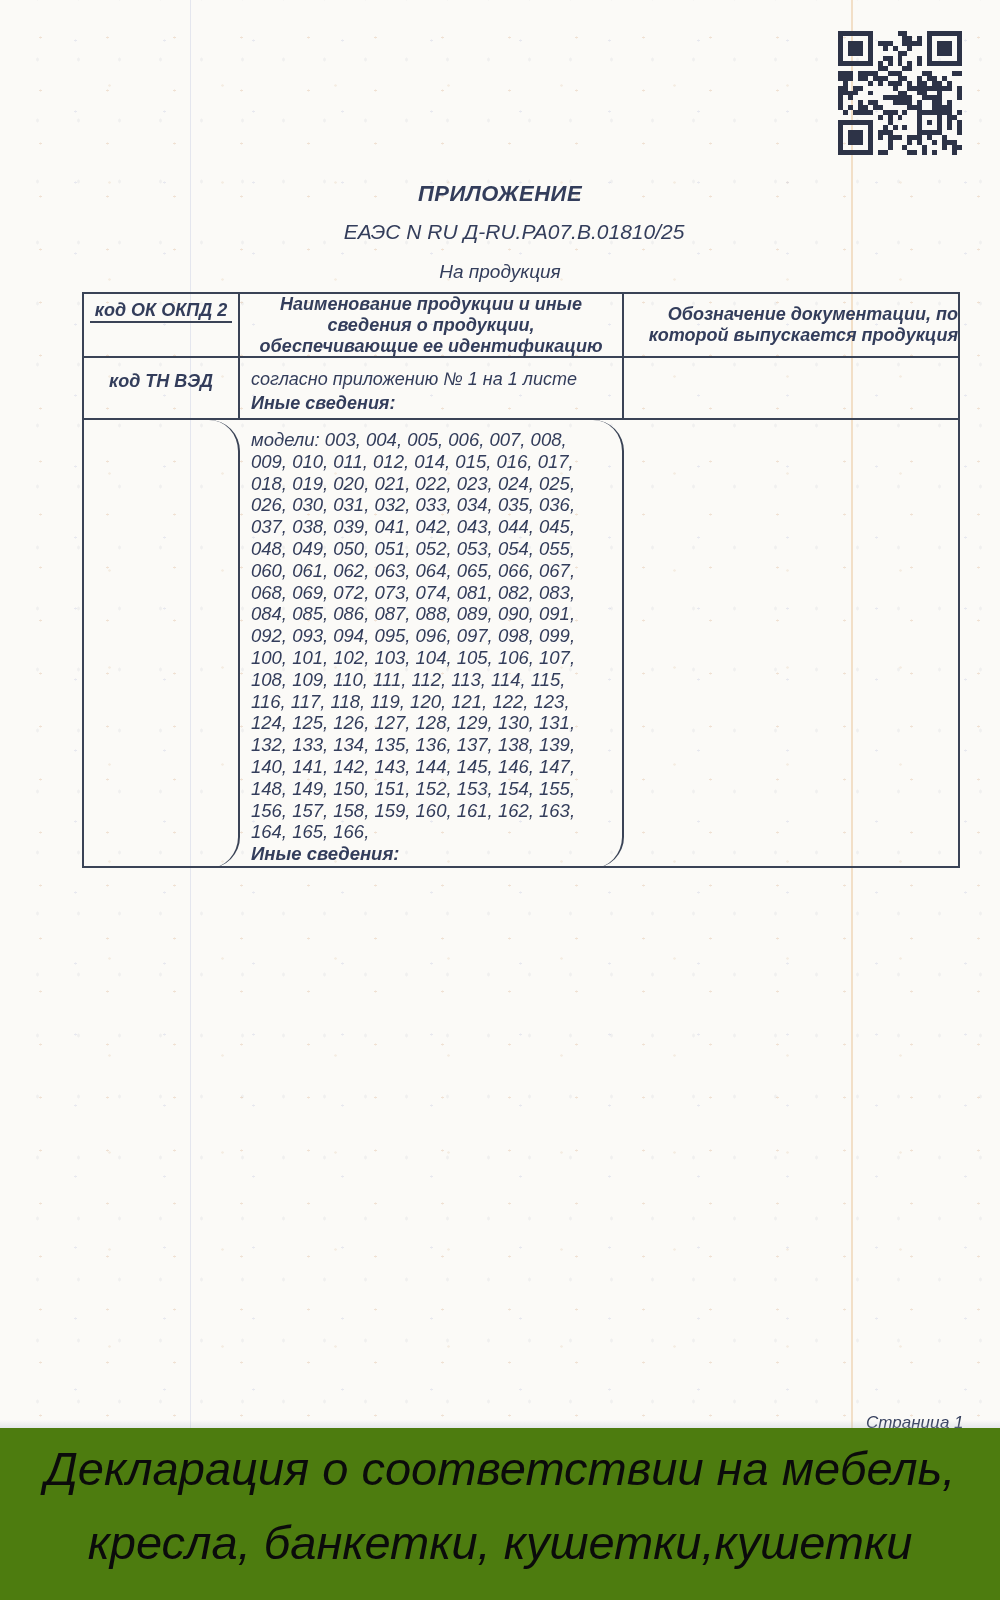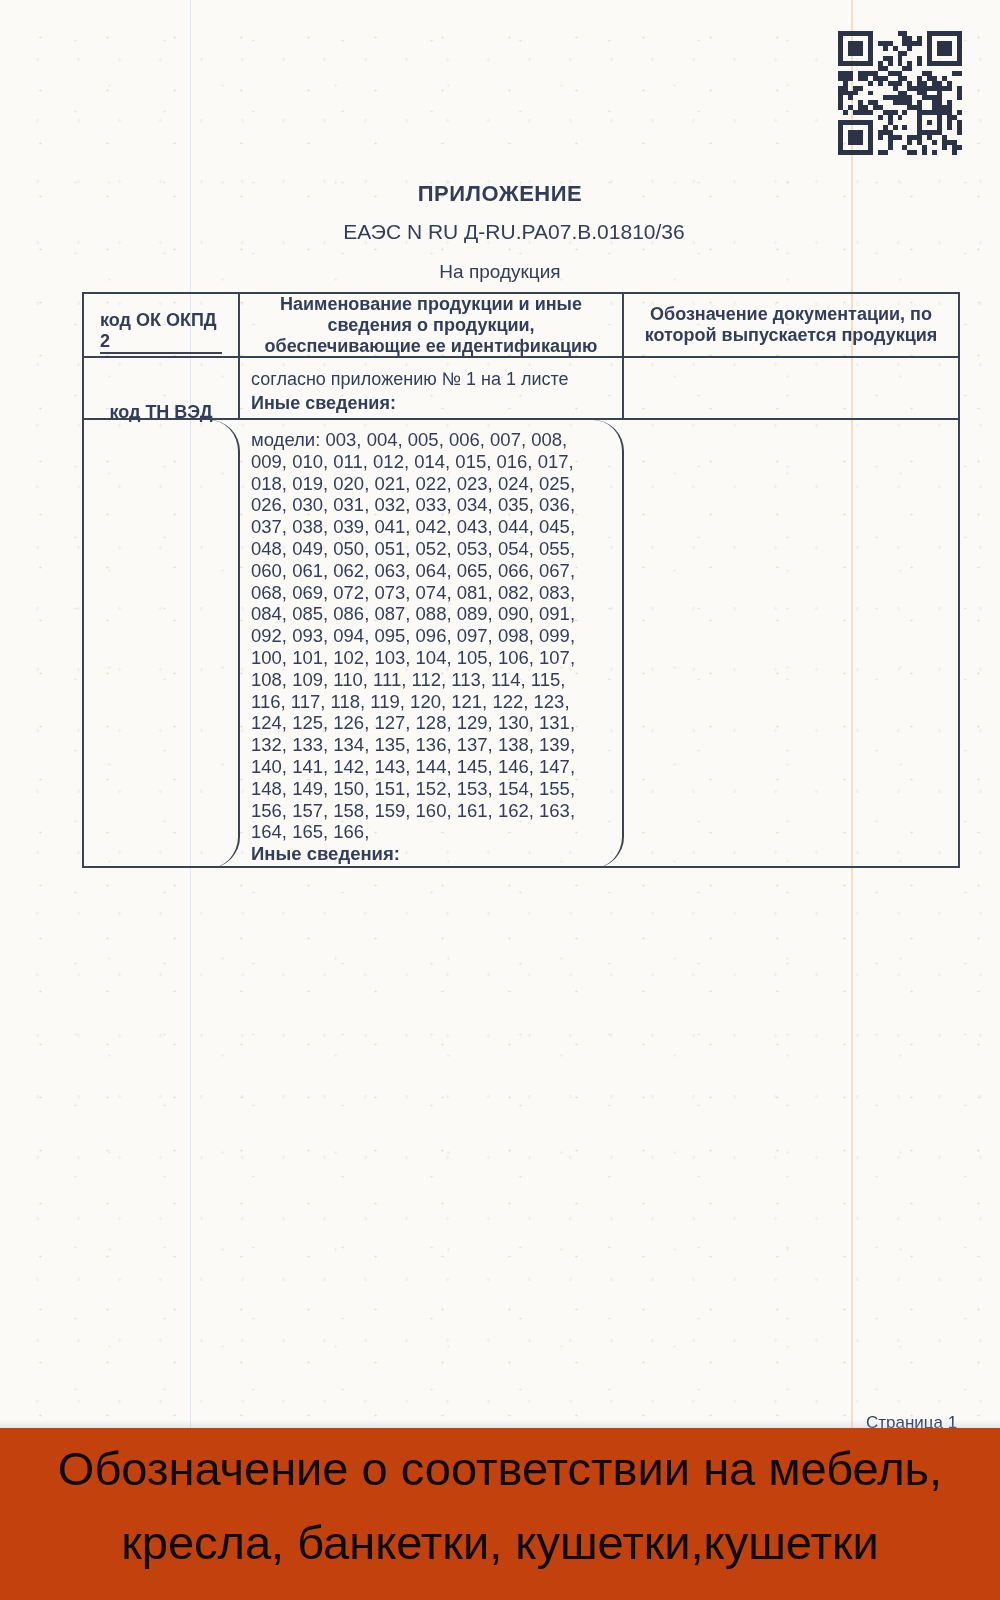--- a/index.html
+++ b/index.html
@@ -1,21 +1,21 @@
 <!DOCTYPE html>
 <html><head>
 <meta charset="utf-8">
 <style>
   html, body {
     margin: 0; padding: 0;
     width: 1000px; height: 1600px;
     background: #ffffff;
     font-family: "Liberation Sans", sans-serif;
   }
-  .page { position: relative; width: 1000px; height: 1600px; overflow: hidden; background:#c2410c; }
+  .page { position: relative; width: 1000px; height: 1600px; overflow: hidden; background:#4d7c0f;font-style:italic; }
 
   
   .scan {
     position: absolute; left: 0; top: 0;
     width: 1000px; height: 1428px;
     overflow: hidden;
     background-color: #fbfaf7;
     background-image:
       radial-gradient(rgba(195,125,65,.20) 1px, transparent 1.5px),
       radial-gradient(rgba(125,135,195,.16) 1px, transparent 1.5px),
@@ -58,25 +58,25 @@
     position: absolute; left: 82px; top: 292px;
     width: 878px; height: 576px;
     border: 2px solid #3a4356;
     box-sizing: border-box;
     display: grid;
     grid-template-columns: 156px 384px 334px;
     grid-template-rows: 64px 62px 448px;
     font-size: 18px;
   }
   .cell { border-right: 2px solid #3a4356; border-bottom: 2px solid #3a4356; box-sizing: border-box; }
-  .cell.last-col { border-right: none; }
+  .cell.last-col { border-right: none; text-align: right; }
   .cell.last-row { border-bottom: none; border-radius: 31px; }
   .hdr { font-weight: bold; text-align: center; display: flex; flex-direction: column; justify-content: center; line-height: 21px; }
   .hdr.pre { white-space: pre-line; }
-  .hdr-split { display: flex; flex-direction: column; padding: 16px; gap: 48px; }
+  .hdr-split { display: flex; flex-direction: column; padding: 6px; gap: 48px; }
   .hdr-split .half { flex: 1; display: flex; align-items: center; justify-content: center; font-weight: bold; }
   .hdr-split .half.top { border-bottom: 2px solid #3a4356; }
   .body-cell { padding: 9px 1px 0 11px; text-align: left; }
   .body-cell .plain { line-height: 24px; }
   .body-cell .bold { font-weight: bold; line-height: 24px; }
   .models { font-size: 18.5px; line-height: 21.8px; white-space: pre-line; }
   .models-bold { font-size: 18.5px; line-height: 21.8px; font-weight: bold; }
 
   
   .page-number { position: absolute; left: 866px; top: 1413px; font-size: 17px; color: #333d5b; }
@@ -406,21 +406,21 @@
           <rect x="15" y="24" width="1" height="1"></rect>
           <rect x="17" y="24" width="1" height="1"></rect>
           <rect x="19" y="24" width="1" height="1"></rect>
           <rect x="23" y="24" width="1" height="1"></rect>
         </svg>
     </div>
 
     <div class="doc-title">ПРИЛОЖЕНИЕ</div>
 
     <div class="decl-line">
-      <span class="number">ЕАЭС N RU Д-RU.РА07.В.01810/36</span>
+      <span class="number">ЕАЭС N RU Д-RU.РА07.В.01810/25</span>
     </div>
 
     <div class="product-line">На продукция</div>
 
     <div class="ctable">
 
       <div class="cell hdr-split">
         <div class="half top">код ОК ОКПД 2</div>
         <div class="half">код ТН ВЭД</div>
       </div>
@@ -460,16 +460,16 @@
 164, 165, 166,</div>
         <div class="models-bold">Иные сведения:</div>
       </div>
       <div class="cell last-col last-row"></div>
     </div>
 
     <div class="page-number">Страница 1</div>
   </div>
 
   <div class="caption">
-    <div>Обозначение о соответствии на мебель,</div>
+    <div>Декларация о соответствии на мебель,</div>
     <div>кресла, банкетки, кушетки,кушетки</div>
   </div>
 </div>
 
 </body></html>

